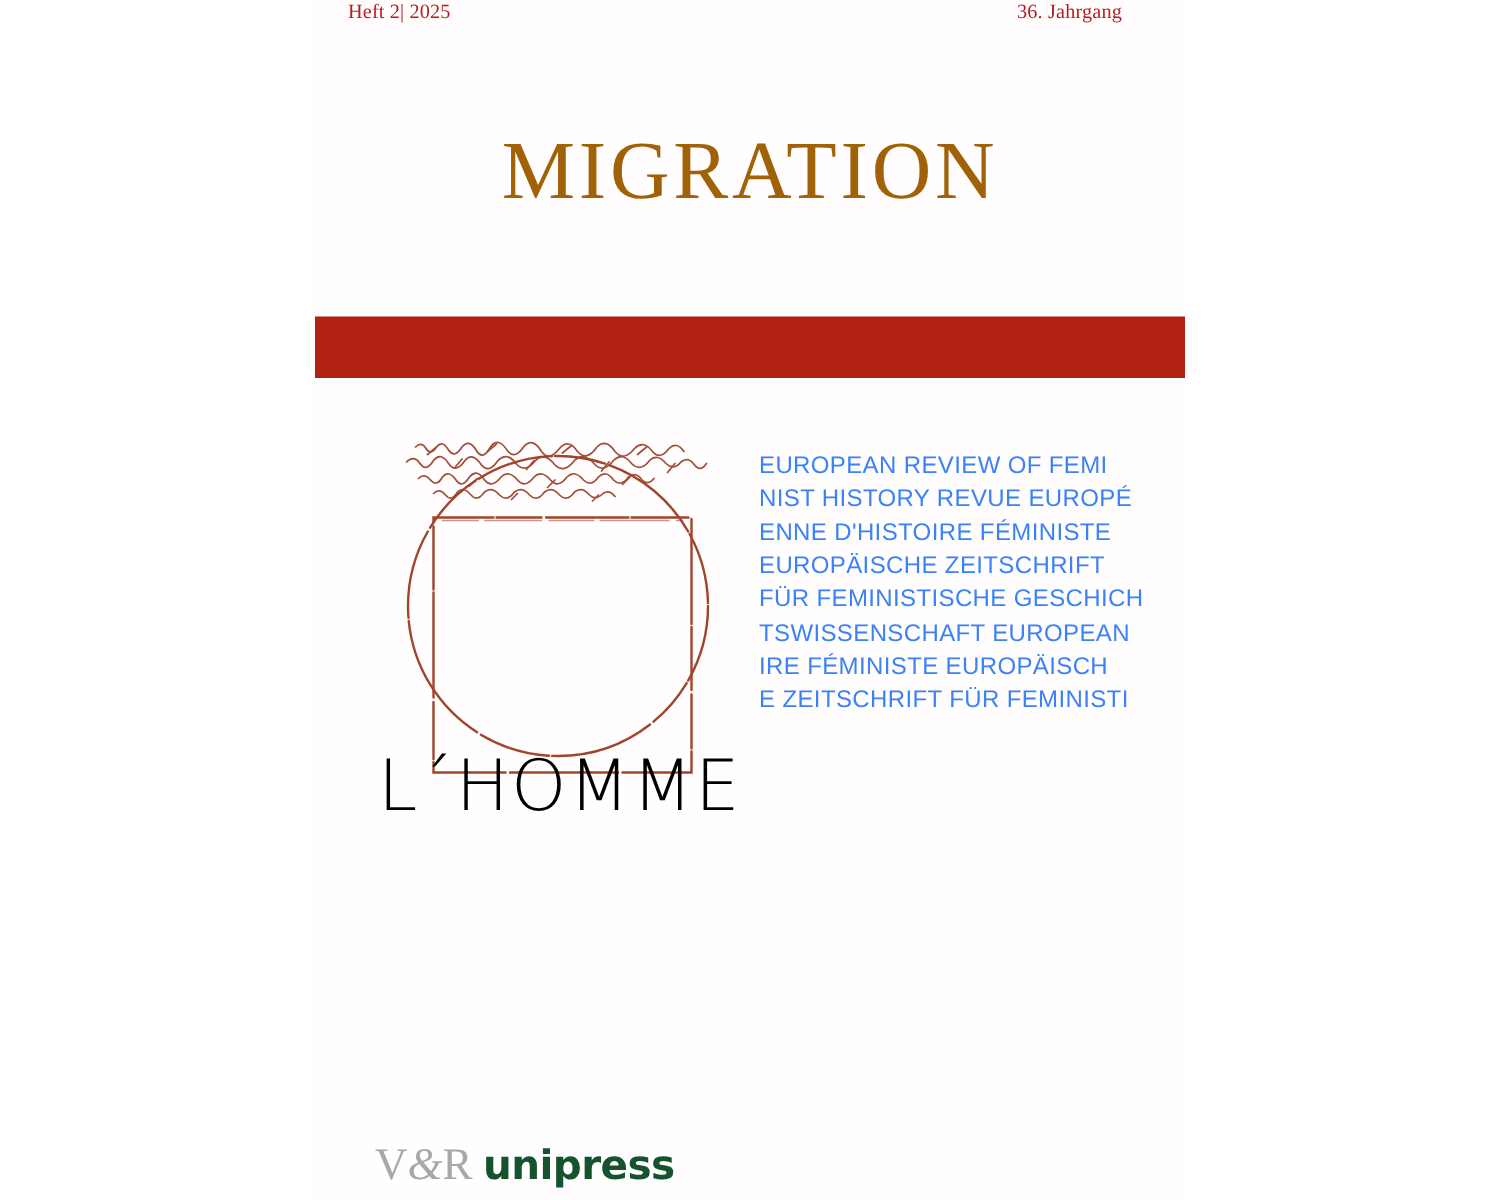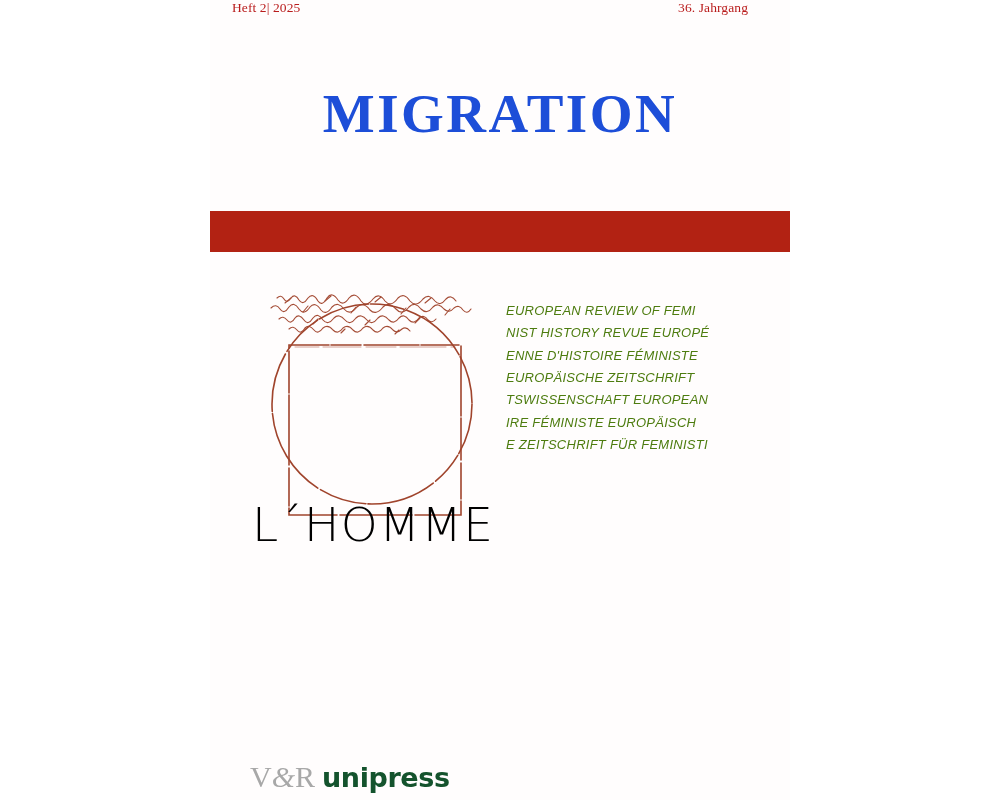--- a/index.html
+++ b/index.html
@@ -47,25 +47,25 @@
   #volume-label { right: 42px; }
 
   
   #cover-title {
     position: absolute;
     left: 0;
     top: 83px;
     width: 580px;
     text-align: center;
     font-family: "Liberation Serif", serif;
-    font-weight: bold;
+    font-weight: normal;
     font-size: 55px;
     line-height: 62px;
     letter-spacing: 2.5px;
-    color: #1d4ed8;
+    color: #a16207;
     white-space: nowrap;
   }
 
   
   #red-band {
     position: absolute;
     left: 0px;
     top: 211px;
     width: 580px;
     height: 41px;
@@ -97,26 +97,25 @@
 
   
   #subtitle-block {
     position: absolute;
     left: 296px;
     top: 300px;
     width: 250px;
   }
   .subtitle-line {
     font-family: "Liberation Sans", sans-serif;
-    font-size: 13px;
+    font-size: 16px;
     line-height: 22.35px;
     letter-spacing: 0.25px;
-    color: #4d7c0f;
-    white-space: nowrap;
-    font-style: italic;
+    color: #3b82f6;
+    white-space: nowrap;
   }
 
   
   #publisher-mark {
     position: absolute;
     left: 40px;
     top: 762px;
     height: 34px;
     display: flex;
     align-items: baseline;
@@ -185,20 +184,21 @@
     </svg>
   </div>
 
   <div id="brand-wordmark">L´HOMME</div>
 
   <div id="subtitle-block">
     <div class="subtitle-line">EUROPEAN  REVIEW  OF  FEMI</div>
     <div class="subtitle-line">NIST HISTORY REVUE EUROPÉ</div>
     <div class="subtitle-line">ENNE D'HISTOIRE  FÉMINISTE</div>
     <div class="subtitle-line">EUROPÄISCHE  ZEITSCHRIFT</div>
+    <div class="subtitle-line">FÜR FEMINISTISCHE GESCHICH</div>
     <div class="subtitle-line">TSWISSENSCHAFT EUROPEAN</div>
     <div class="subtitle-line">IRE FÉMINISTE EUROPÄISCH</div>
     <div class="subtitle-line">E ZEITSCHRIFT FÜR FEMINISTI</div>
   </div>
 
   <div id="publisher-mark">
     <span id="publisher-vr"><span>V</span><span class="amp">&amp;</span><span>R</span></span>
     <span id="publisher-name">unipress</span>
   </div>
 

